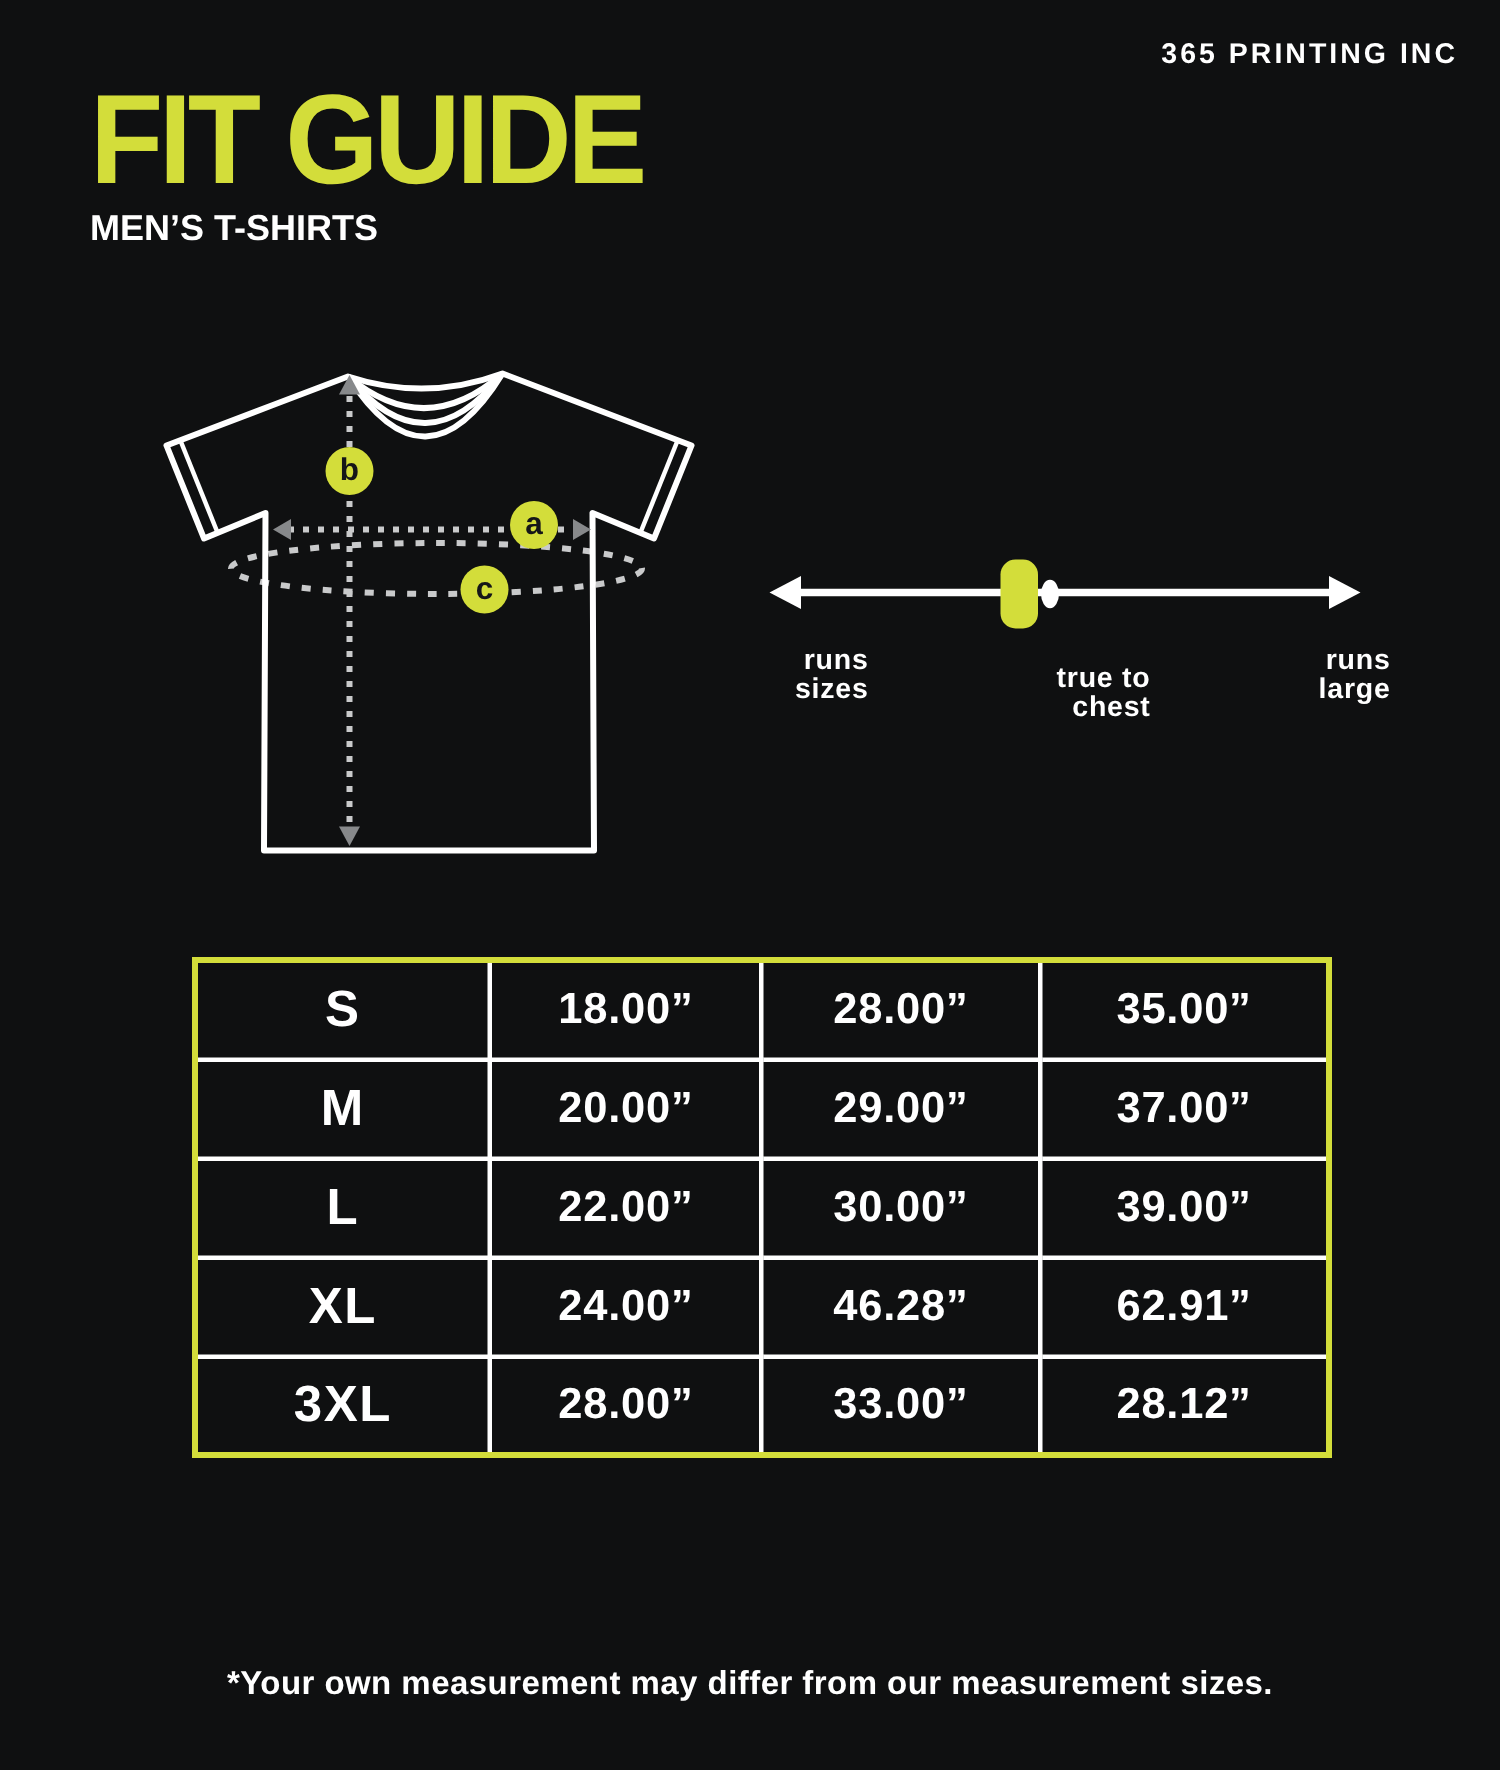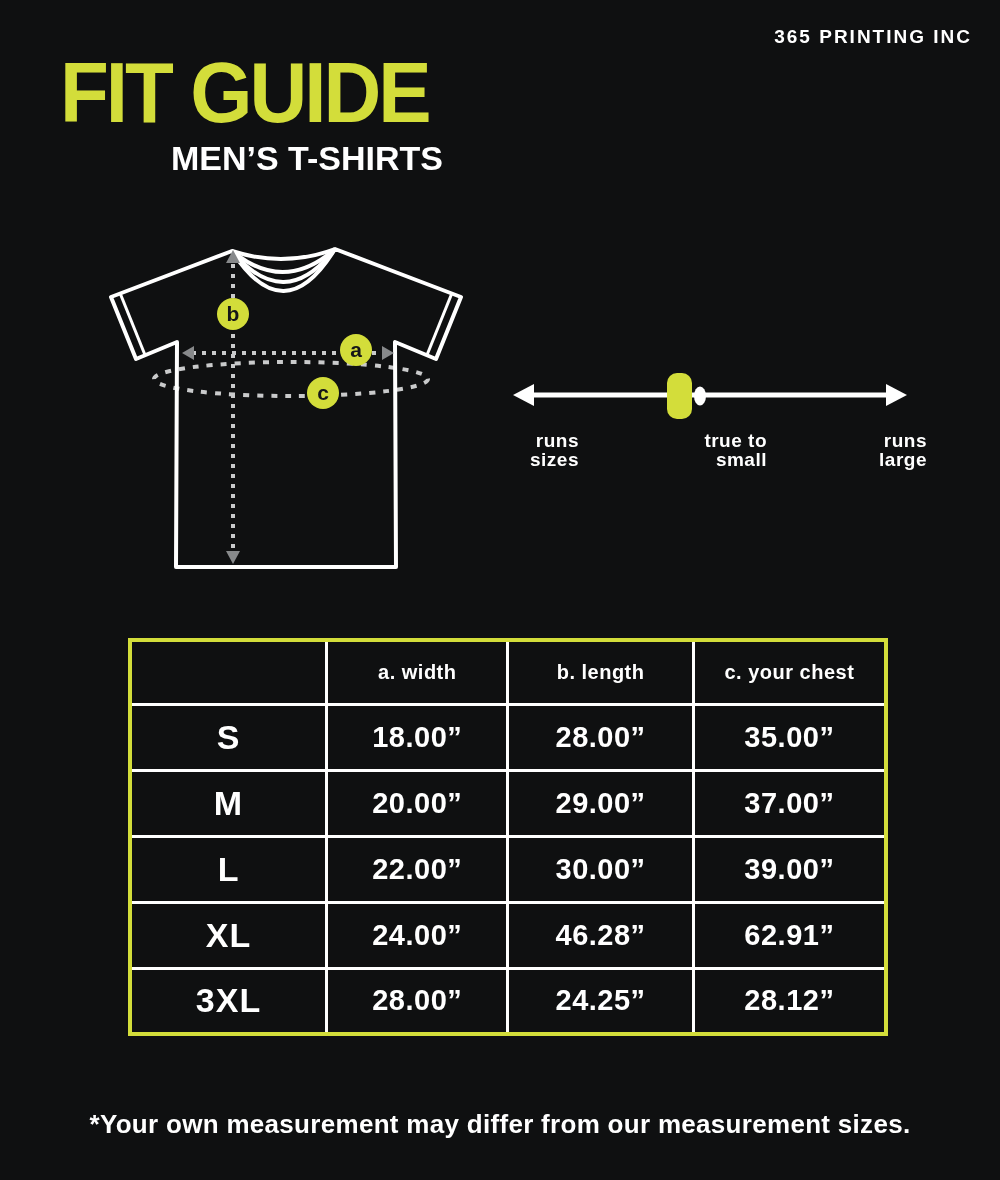--- a/index.html
+++ b/index.html
@@ -10,55 +10,55 @@
   .brand{
     position:absolute;top:26px;right:28px;color:#ffffff;
     font-size:19px;font-weight:bold;letter-spacing:2px;white-space:nowrap;
   }
   .title{
     position:absolute;left:60px;top:48px;color:#d3dd3a;
     font-size:80px;font-weight:bold;letter-spacing:-3px;line-height:86px;white-space:nowrap;
     transform:scaleY(1.06);transform-origin:top left;
   }
   .subtitle{
-    position:absolute;left:60px;top:139px;width:383px;text-align:right;
-    color:#ffffff;font-size:34px;font-weight:bold;letter-spacing:0px;white-space:nowrap;
+    position:absolute;left:60px;top:139px;width:383px;
+    color:#ffffff;font-size:24px;font-weight:bold;letter-spacing:0px;white-space:nowrap;
   }
   .diagram{position:absolute;left:90px;top:230px;width:400px;height:360px;}
   .marker{
     position:absolute;width:32px;height:32px;border-radius:50%;
     background:#d3dd3a;color:#151618;display:flex;align-items:center;justify-content:center;
     font-size:21px;font-weight:bold;line-height:1;padding-bottom:2px;box-sizing:border-box;
   }
   .fitscale{position:absolute;left:500px;top:355px;width:420px;height:130px;}
   .scale-label{
     position:absolute;top:76px;color:#ffffff;font-weight:bold;
     font-size:19px;line-height:19px;text-align:right;letter-spacing:0.5px;
   }
   .scale-label.left{left:1px;width:78px;}
-  .scale-label.center{left:147px;width:120px;}
+  .scale-label.center{left:147px;width:120px;margin-top:12px;}
   .scale-label.right{left:329px;width:98px;}
   table.sizes{
     position:absolute;left:128px;top:638px;width:760px;
     border-collapse:collapse;table-layout:fixed;
     border:4px solid #d3dd3a;
   }
   table.sizes th,table.sizes td{
     border:3px solid #ffffff;color:#ffffff;text-align:center;vertical-align:middle;
     font-weight:bold;overflow:hidden;
   }
   table.sizes tr{height:66px;}
   table.sizes tr.head{height:64px;}
   table.sizes th{font-size:20px;letter-spacing:0.5px;}
   table.sizes td.size-cell{font-size:34px;letter-spacing:1px;}
   table.sizes td.val-cell{font-size:29px;letter-spacing:0.5px;}
   col.c1{width:26%;} col.c2{width:24%;} col.c3{width:24.5%;} col.c4{width:25.5%;}
   .footnote{
     position:absolute;left:0;top:1109px;width:1000px;text-align:center;
-    color:#ffffff;font-size:26px;font-weight:bold;letter-spacing:0.3px;
+    color:#ffffff;font-size:22px;font-weight:bold;letter-spacing:0.3px;
   }
 </style>
 </head>
 <body>
 
 <div class="canvas">
 
   <div class="brand">365 PRINTING INC</div>
 
   <div class="title">FIT GUIDE</div>
@@ -105,42 +105,36 @@
       <polygon points="407,40 386,29 386,51" fill="#ffffff"></polygon>
       <rect x="167" y="18" width="25" height="46" rx="10" fill="#d3dd3a"></rect>
       <ellipse cx="200" cy="41" rx="6" ry="9.5" fill="#ffffff"></ellipse>
     </svg>
     <div class="scale-label left">
       <div>runs</div>
       <div>sizes</div>
     </div>
     <div class="scale-label center">
       <div>true to</div>
-      <div>small</div>
+      <div>chest</div>
     </div>
     <div class="scale-label right">
       <div>runs</div>
       <div>large</div>
     </div>
   </div>
 
   <table class="sizes">
     <colgroup>
         <col class="c1">
         <col class="c2">
         <col class="c3">
         <col class="c4">
       </colgroup>
     <tbody>
-        <tr class="head">
-      <th></th>
-      <th>a. width</th>
-      <th>b. length</th>
-      <th>c. your chest</th>
-    </tr>
     <tr>
       <td class="size-cell">S</td>
       <td class="val-cell">18.00”</td>
       <td class="val-cell">28.00”</td>
       <td class="val-cell">35.00”</td>
     </tr>
     <tr>
       <td class="size-cell">M</td>
       <td class="val-cell">20.00”</td>
       <td class="val-cell">29.00”</td>
@@ -154,21 +148,21 @@
     </tr>
     <tr>
       <td class="size-cell">XL</td>
       <td class="val-cell">24.00”</td>
       <td class="val-cell">46.28”</td>
       <td class="val-cell">62.91”</td>
     </tr>
     <tr>
       <td class="size-cell">3XL</td>
       <td class="val-cell">28.00”</td>
-      <td class="val-cell">24.25”</td>
+      <td class="val-cell">33.00”</td>
       <td class="val-cell">28.12”</td>
     </tr>
   </tbody>
     </table>
 
   <div class="footnote">*Your own measurement may differ from our measurement sizes.</div>
 
 </div>
 
 </body></html>

